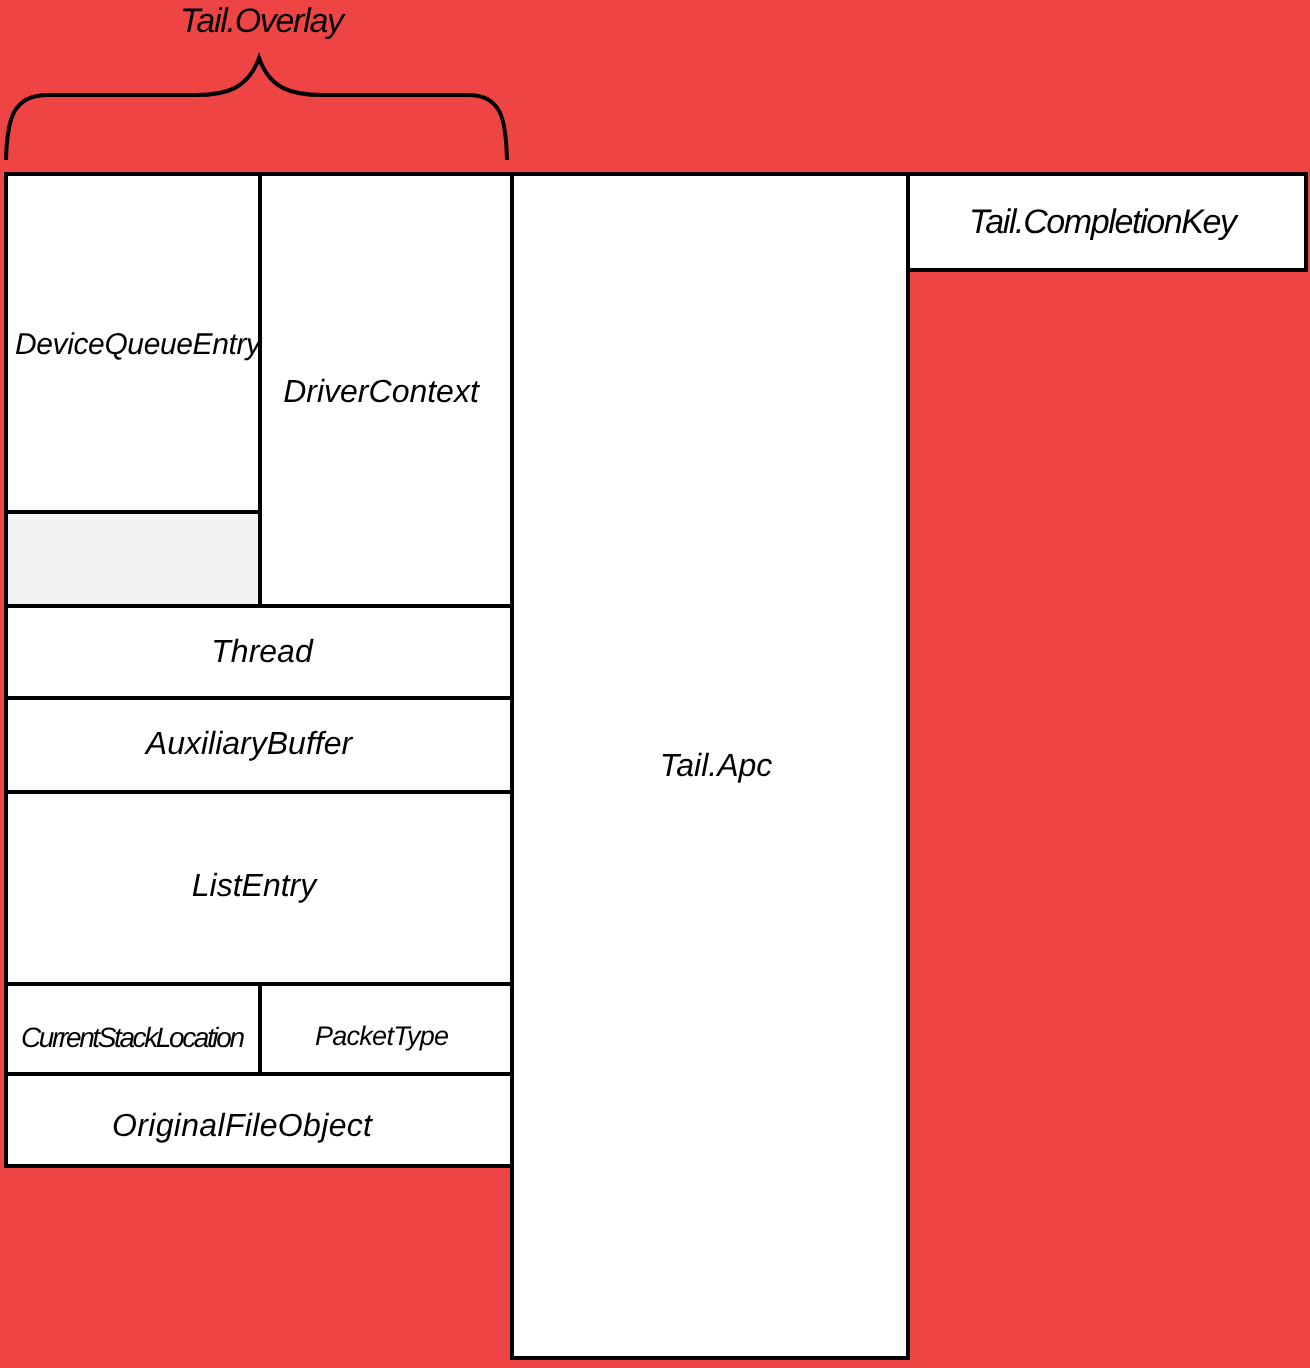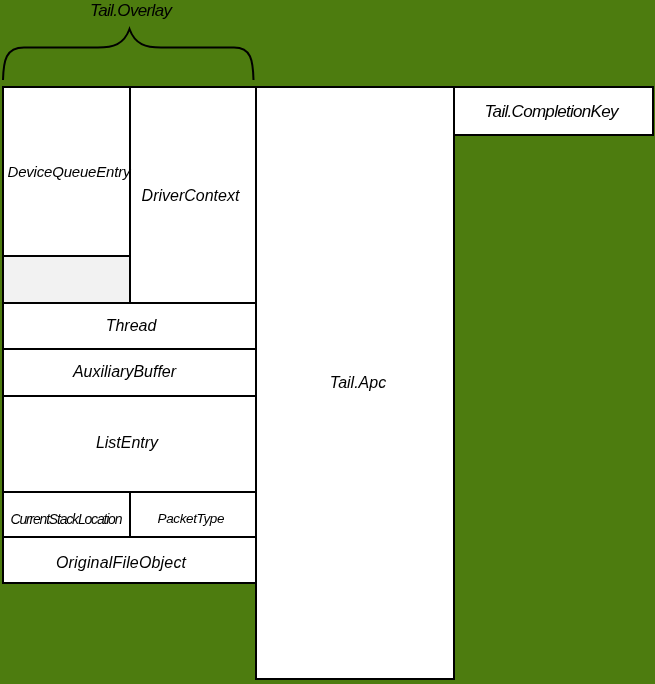--- a/index.html
+++ b/index.html
@@ -1,16 +1,16 @@
 <!DOCTYPE html>
 <html><head>
 <meta charset="utf-8">
 <style>
   html,body{margin:0;padding:0;background:#ffffff;}
-  #stage{position:relative;width:655px;height:684px;background:#4d7c0f;overflow:hidden;will-change:transform;}
+  #stage{position:relative;width:655px;height:684px;background:#ef4444;overflow:hidden;will-change:transform;}
   svg{position:absolute;left:0;top:0;}
   text{font-family:"Liberation Sans",sans-serif;font-style:italic;fill:#000000;}
 </style>
 </head>
 <body>
 
 <div id="stage">
 <svg width="655" height="684" viewBox="0 0 655 684">
 
   <text x="131" y="16" font-size="17" text-anchor="middle" textLength="82">Tail.Overlay</text>

